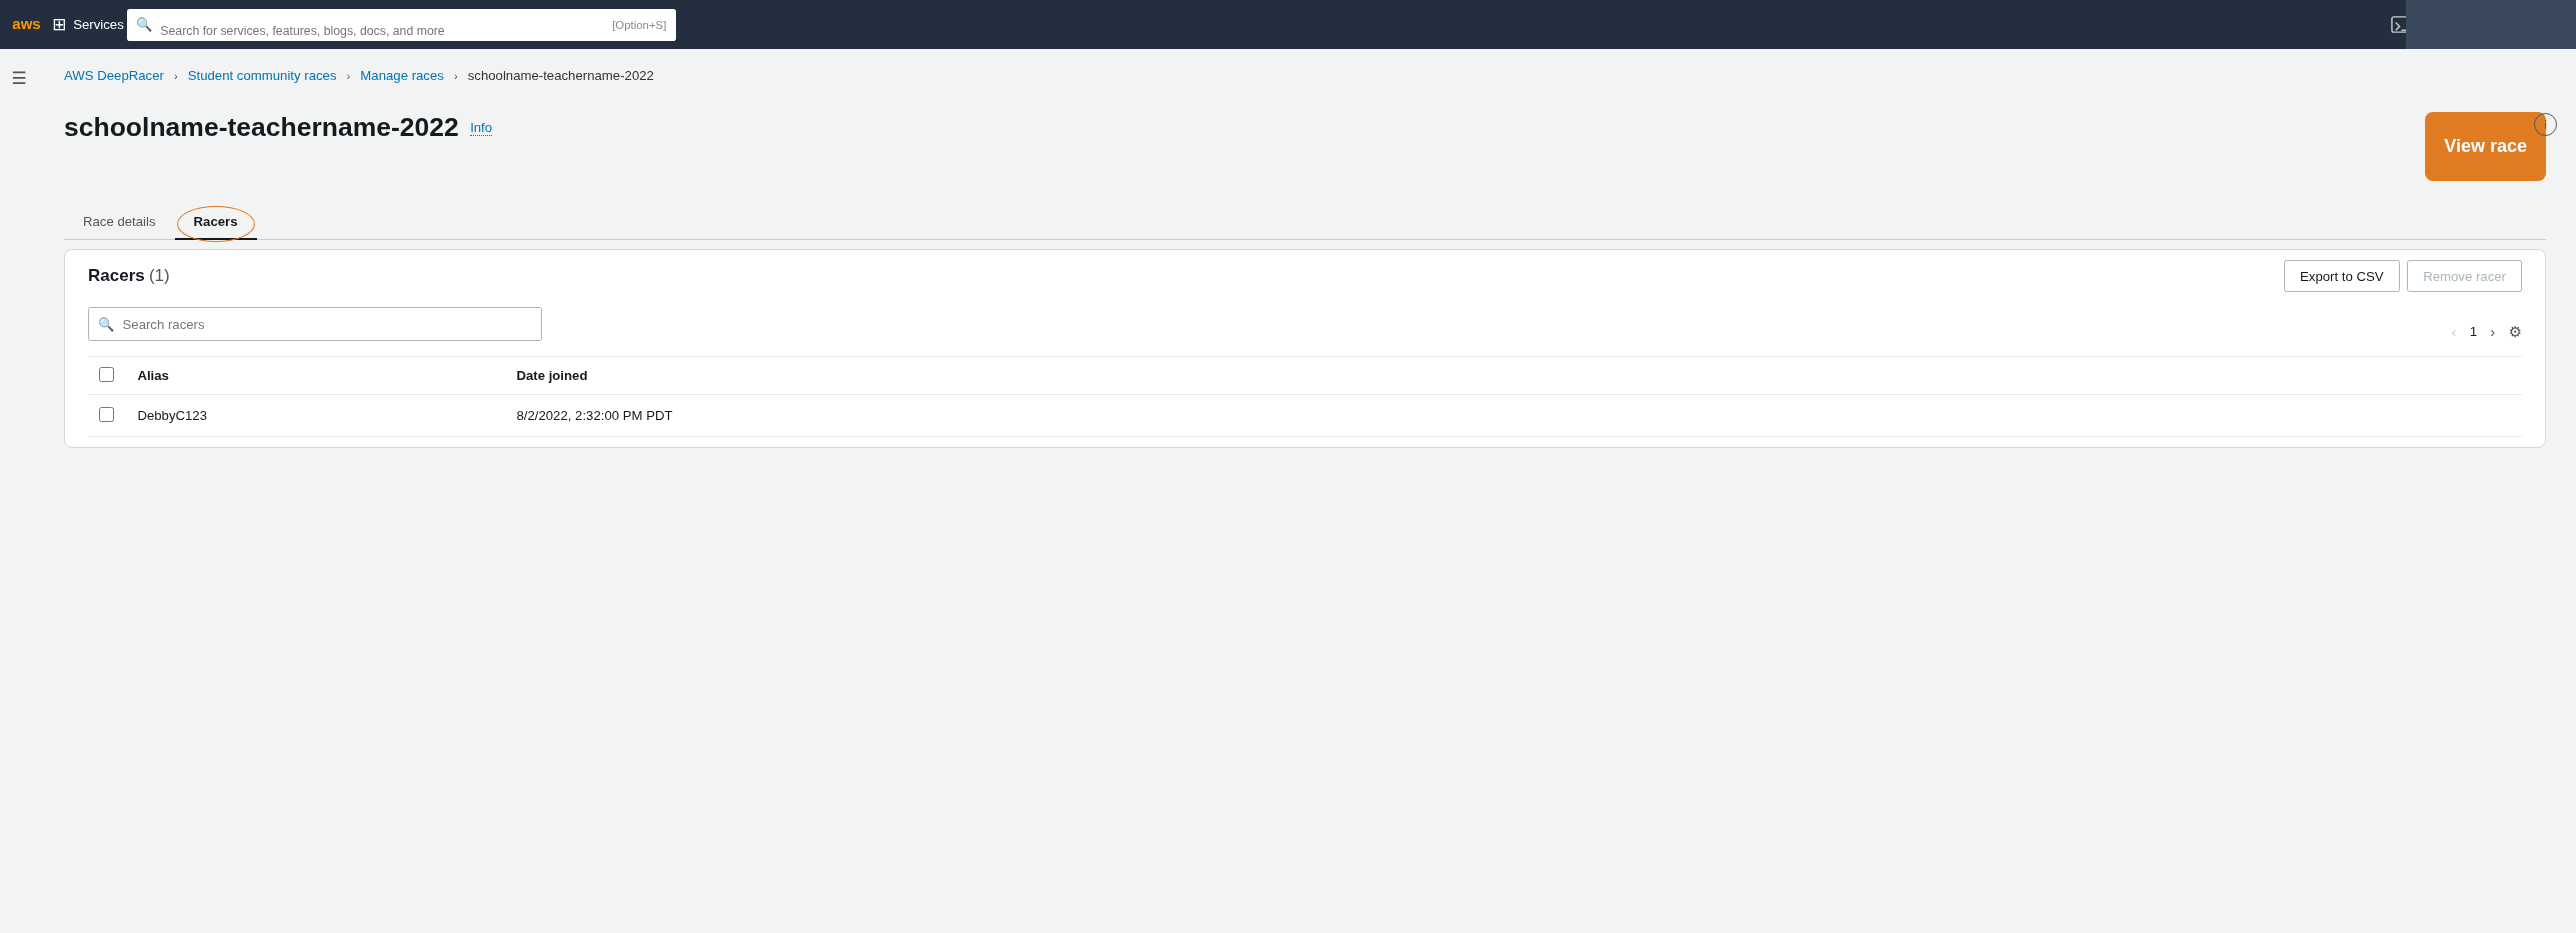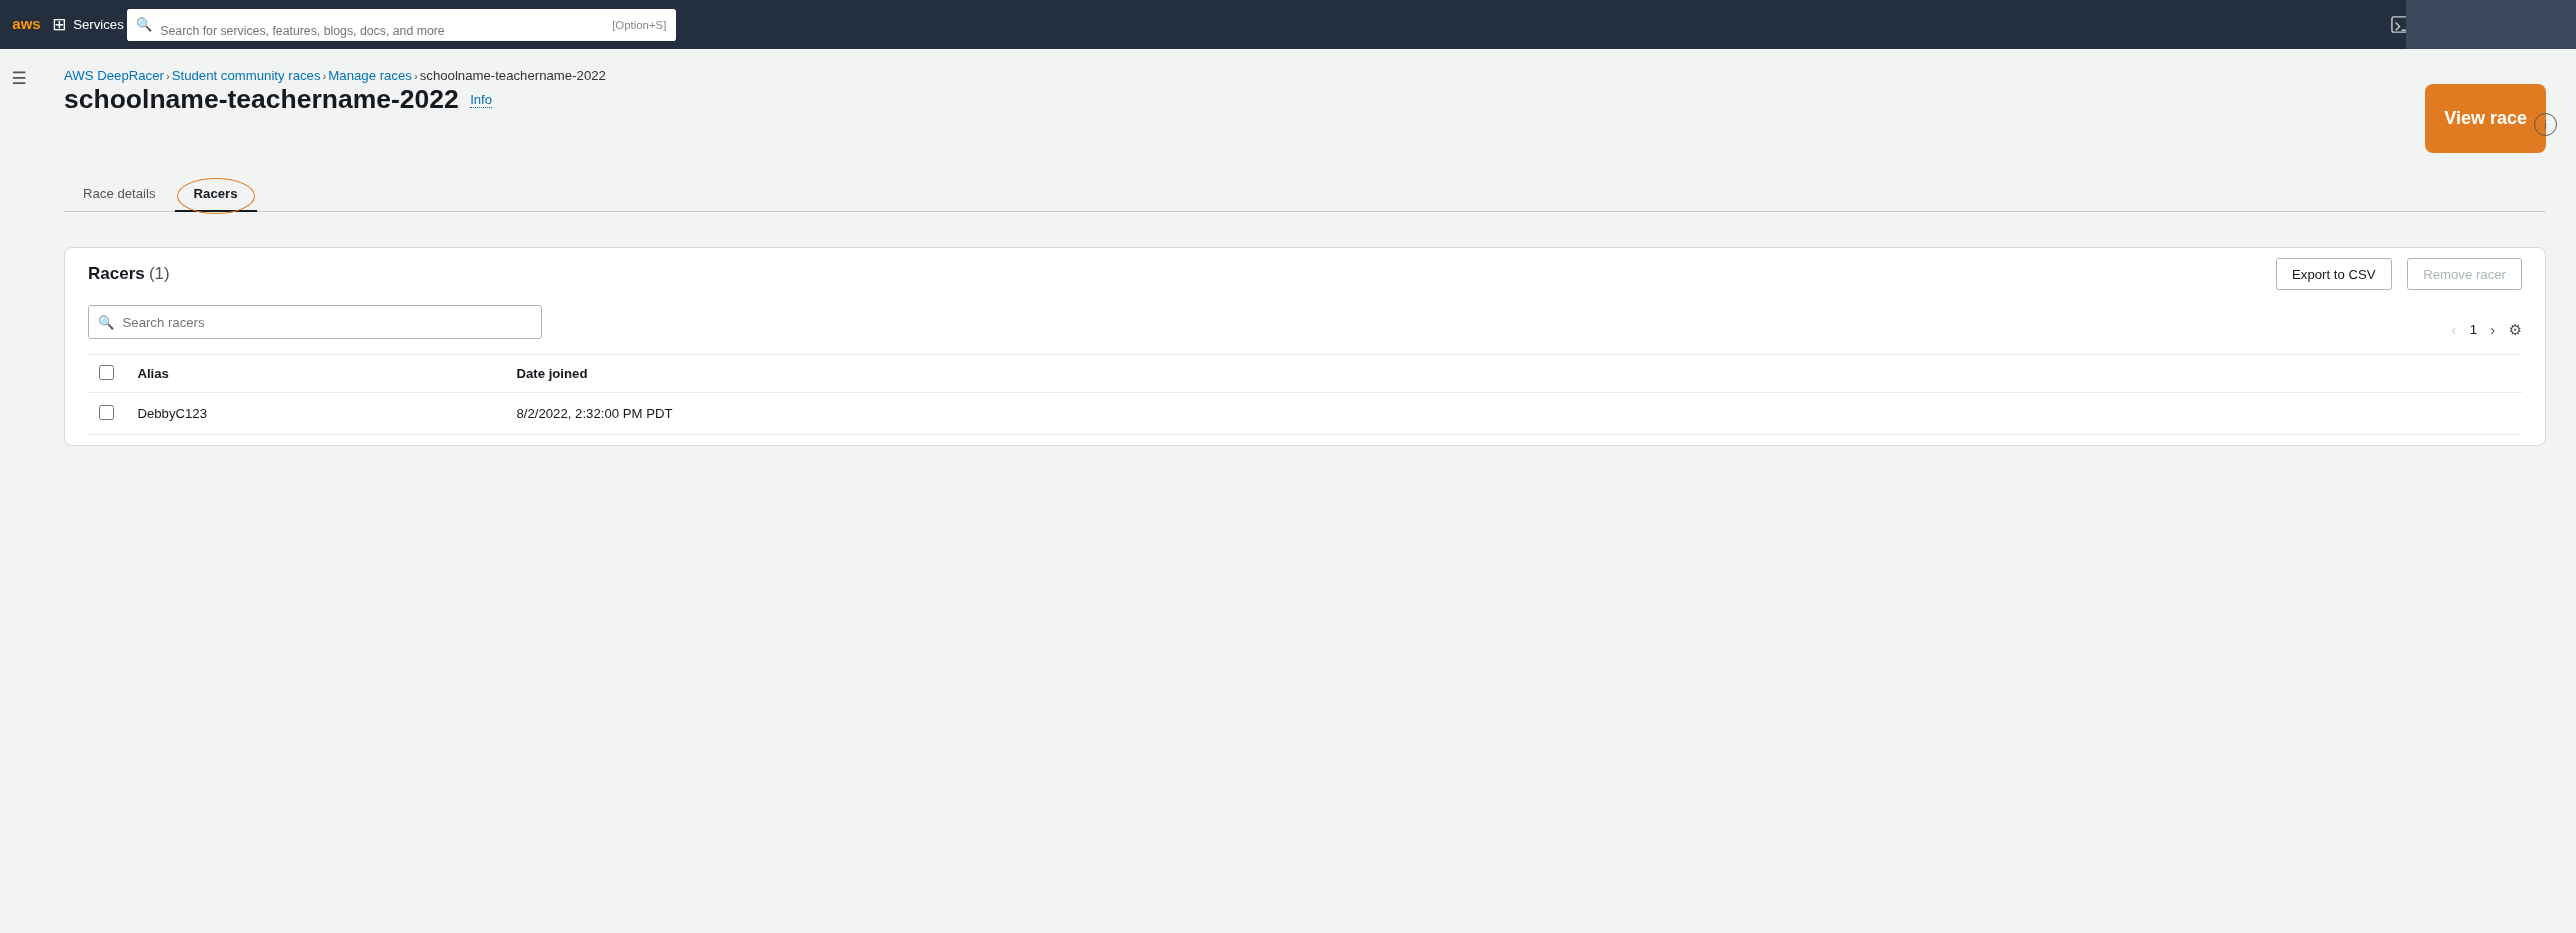--- a/index.html
+++ b/index.html
@@ -116,23 +116,23 @@
       margin-left: 34px;
       padding: 19px 30px;
       background: #f2f3f3;
       min-height: calc(933px - 49px);
     }
 
     
     .breadcrumb {
       display: flex;
       align-items: center;
-      gap: 2px;
-      font-size: 13.2px;
-      margin-bottom: 1px;
+      gap: 10px;
+      font-size: 13.2px;
+      margin-bottom: 29px;
     }
     .breadcrumb-link {
       color: #0073bb;
       cursor: pointer;
       text-decoration: none;
     }
     .breadcrumb-separator { color: #555; font-size: 11.4px; }
     .breadcrumb-current { color: #333; }
 
     
@@ -167,21 +167,21 @@
       font-size: 18px;
       font-weight: 600;
       cursor: pointer;
       white-space: nowrap;
     }
 
     
     .tabs {
       display: flex;
       border-bottom: 0.9px solid #ccc;
-      margin-bottom: 35px;
+      margin-bottom: 9px;
       gap: 0;
     }
     .tab {
       padding: 9.5px 19px;
       font-size: 13.2px;
       color: #555;
       cursor: pointer;
       border-bottom: 2.8px solid transparent;
       margin-bottom: -0.9px;
     }
@@ -236,21 +236,20 @@
       gap: 7.6px;
     }
     .btn-outline {
       background: #fff;
       border: 0.9px solid #aab7b8;
       border-radius: 2.8px;
       padding: 7.6px 15px;
       font-size: 13.2px;
       color: #16191f;
       cursor: pointer;
-      margin-left: 8px;
     }
     .btn-outline.disabled {
       color: #aab7b8;
       cursor: default;
     }
 
     
     .search-box {
       display: flex;
       align-items: center;

